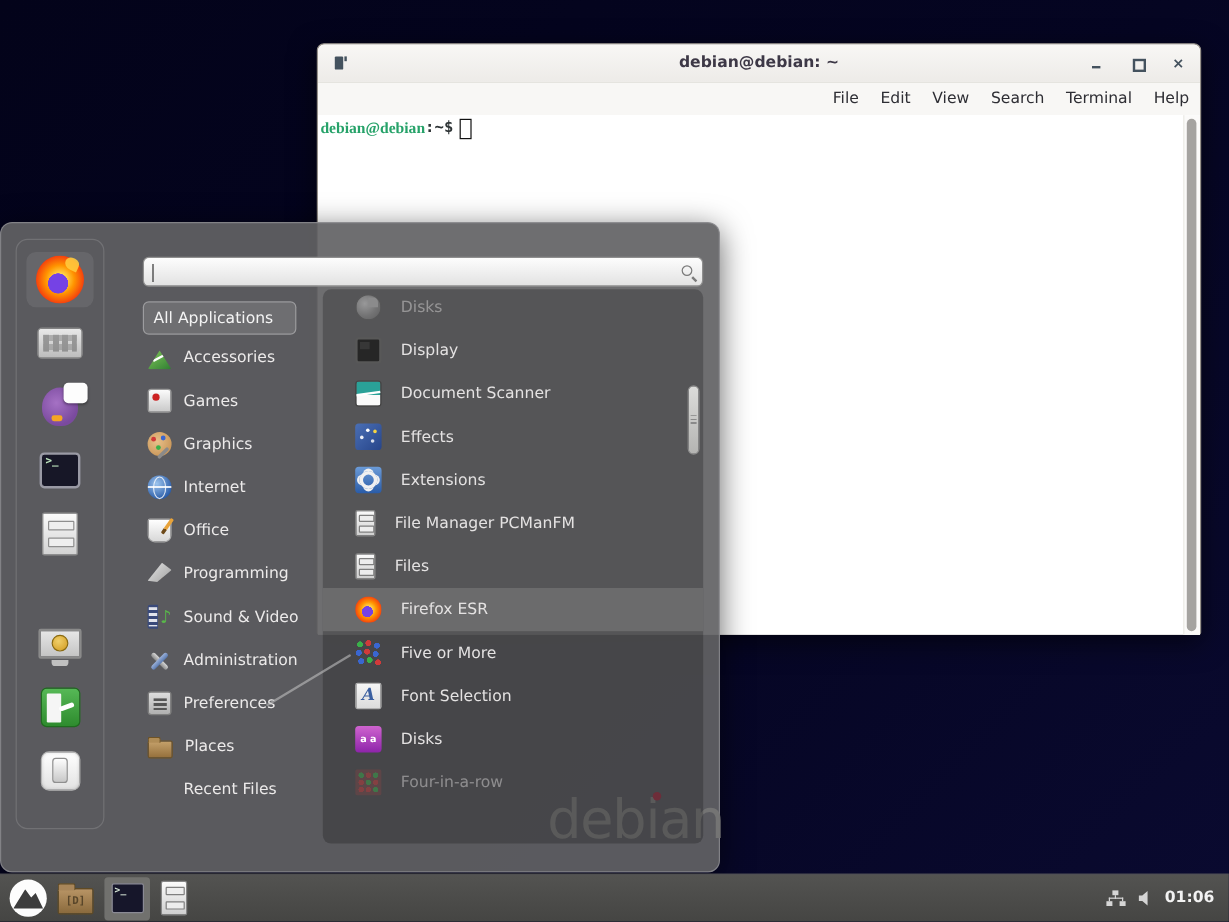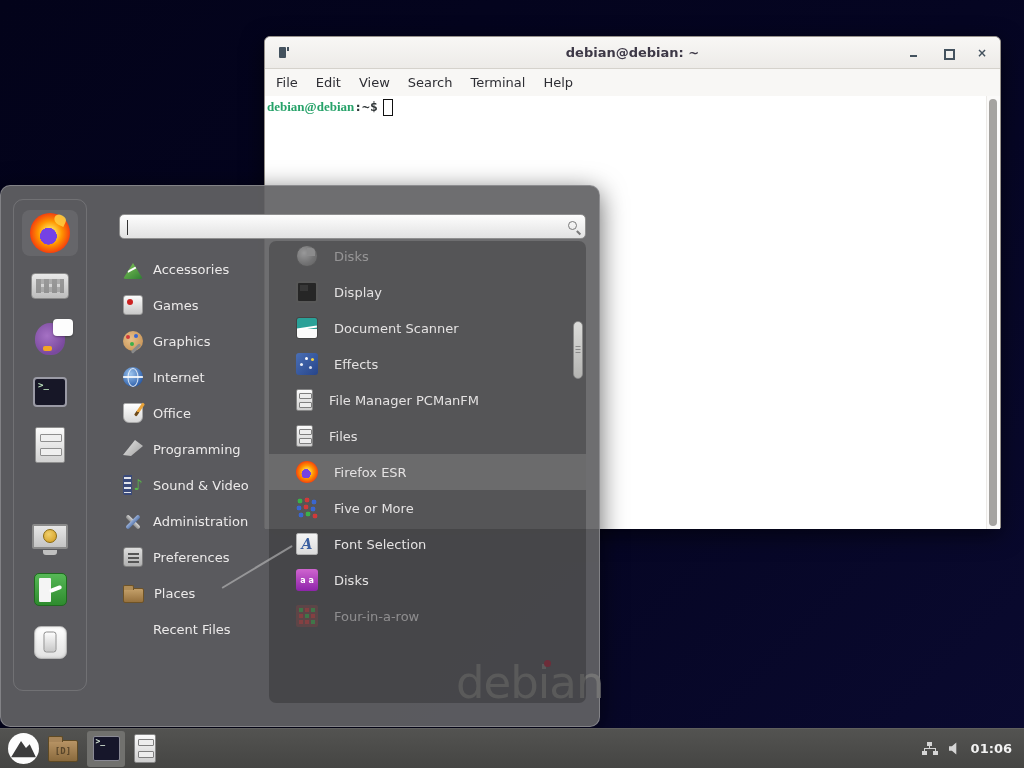--- a/index.html
+++ b/index.html
@@ -17,21 +17,21 @@
               display:flex; align-items:center; }
   .titlebar-icon { position:absolute; left:14px; top:10px; width:7px; height:11px;
                    background:#44525e; border-radius:1px; }
   .titlebar-icon::after { content:""; position:absolute; right:-3px; top:0; width:2px; height:4px; background:#44525e; }
   .title-text { flex:1; text-align:center; font-size:13px; font-weight:bold; color:#3d3846; }
   .win-controls { position:absolute; right:12px; top:0; height:32px; display:flex; gap:22px; align-items:center; }
   .win-btn { width:12px; height:12px; position:relative; cursor:default; }
   .win-btn[data-icon="minimize-icon"]::after { content:""; position:absolute; left:2px; bottom:2px; width:7px; height:2px; background:#44525e; }
   .win-btn[data-icon="maximize-icon"]::after { content:""; position:absolute; left:2px; top:2px; width:7px; height:7px; border:2px solid #44525e; }
   .win-btn[data-icon="close-icon"] { color:#44525e; font-size:12px; font-weight:bold; line-height:12px; text-align:center; }
-  .menubar { height:27px; background:#f8f7f5; display:flex; align-items:center; padding-left:2px; }
+  .menubar { height:27px; background:#f8f7f5; display:flex; align-items:center; padding-left:2px;justify-content:flex-end; }
   .menubar-item { font-size:13px; color:#2e2e34; padding:0 9px; line-height:27px; }
   .terminal-body { position:relative; height:433px; background:#ffffff; }
   .prompt-line { position:absolute; left:2px; top:2px; font-family:"DejaVu Sans Mono","Liberation Mono",monospace;
                  font-size:13px; font-weight:bold; line-height:18px; display:flex; align-items:center; }
   .prompt-user { color:#26a269;font-family:Liberation Serif, serif; }
   .prompt-suffix { color:#2e3436; }
   .block-cursor { display:inline-block; width:10px; height:17px; border:1.5px solid #111; background:#fff; margin-left:5px; }
   .terminal-scrollbar { position:absolute; right:0; top:0; width:14px; height:100%; background:#fbfaf9; border-left:1px solid #eceae7; }
   .terminal-scroll-handle { position:absolute; right:3px; top:3px; width:8px; height:427px; background:#a5a3a0; border-radius:4px; }
 
@@ -368,20 +368,21 @@
           </div>
         </div>
     </div>
 
     <div class="menu-search">
       <span class="search-caret"></span>
       <span class="search-icon"></span>
     </div>
 
     <div class="categories-col">
+      <div class="all-apps-btn">All Applications</div>
       <div>
 
           <div class="category-row">
             <span class="ico cat-ico" data-icon="accessories"></span>
             <span class="category-label">Accessories</span>
           </div>
 
           <div class="category-row">
             <span class="ico cat-ico" data-icon="games"></span>
             <span class="category-label">Games</span>
@@ -450,20 +451,24 @@
           <div class="app-row" data-state="normal">
             <span class="ico app-ico" data-icon="scanner"></span>
             <span class="app-label">Document Scanner</span>
           </div>
 
           <div class="app-row" data-state="normal">
             <span class="ico app-ico" data-icon="effects"></span>
             <span class="app-label">Effects</span>
           </div>
 
+          <div class="app-row" data-state="normal">
+            <span class="ico app-ico" data-icon="extensions"></span>
+            <span class="app-label">Extensions</span>
+          </div>
 
           <div class="app-row" data-state="normal">
             <span class="ico app-ico" data-icon="cabinet"></span>
             <span class="app-label">File Manager PCManFM</span>
           </div>
 
           <div class="app-row" data-state="normal">
             <span class="ico app-ico" data-icon="cabinet"></span>
             <span class="app-label">Files</span>
           </div>

